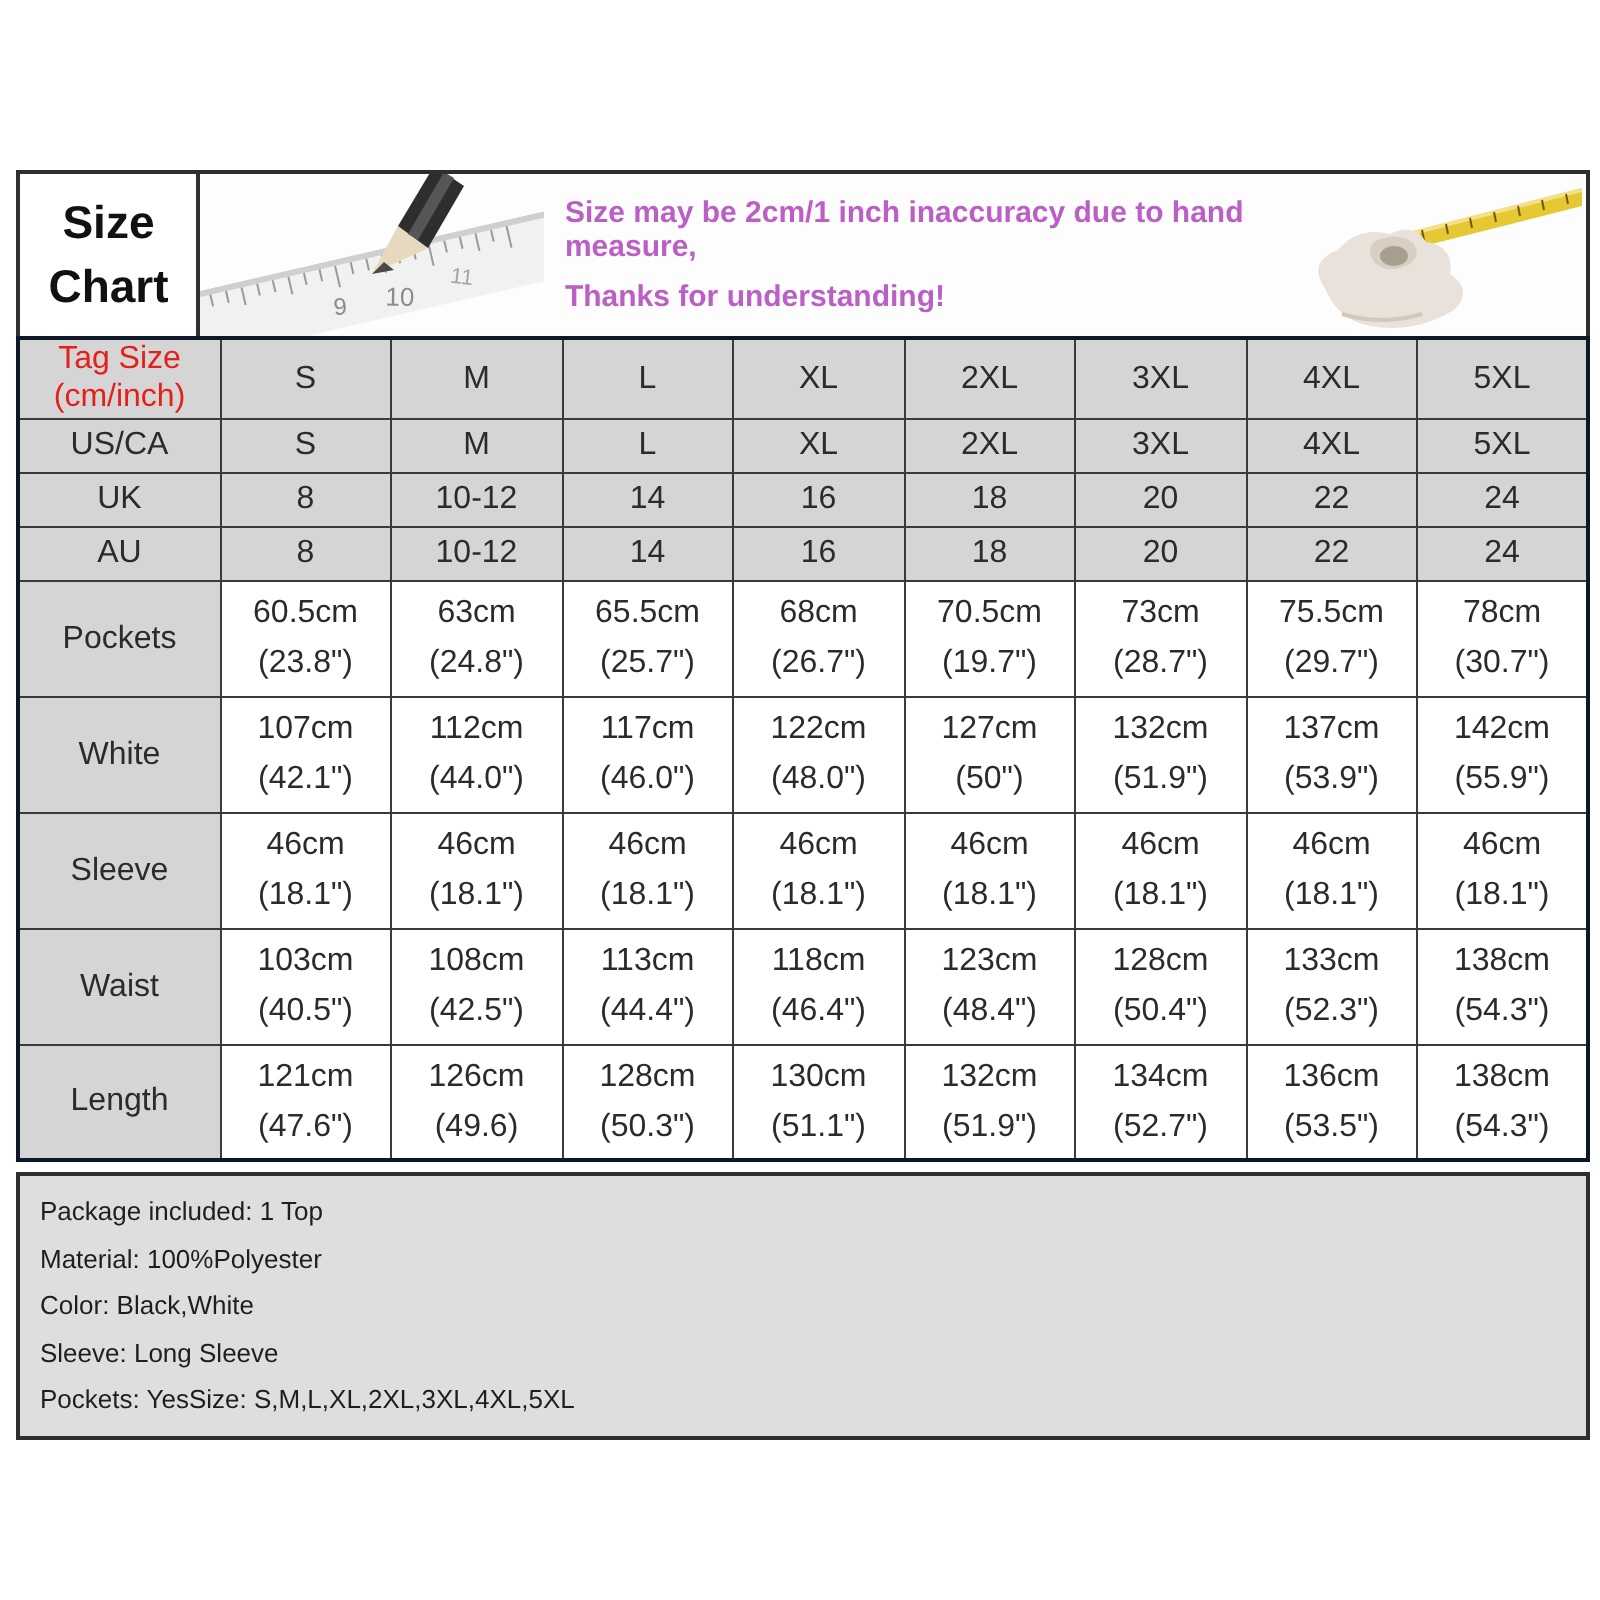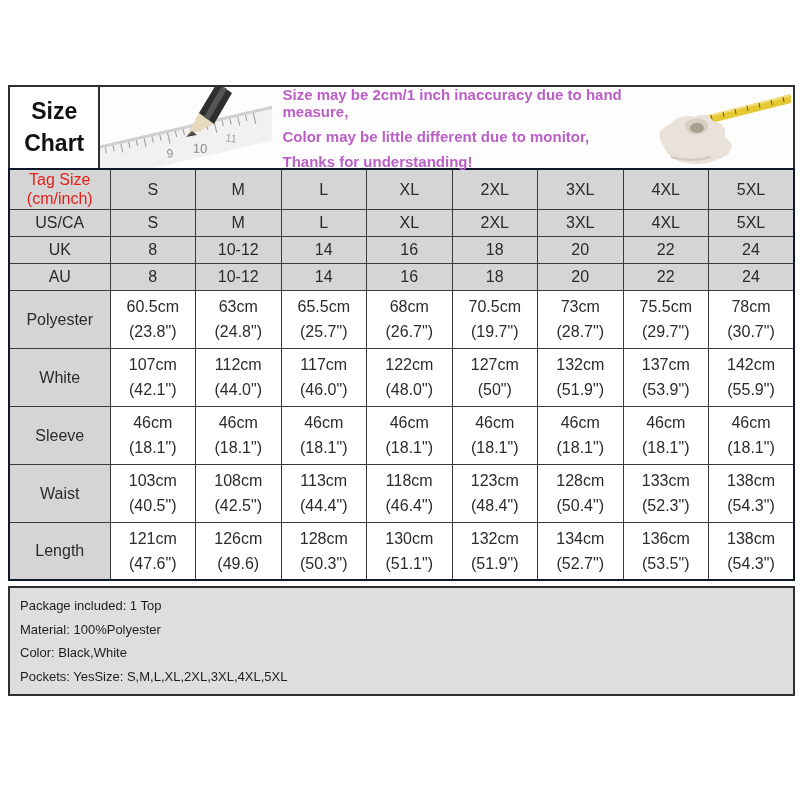--- a/index.html
+++ b/index.html
@@ -84,21 +84,20 @@
           <polygon points="86,50 99,26 114,37" fill="#e6d9bd"></polygon>
           <polygon points="86,50 92,44 97,48" fill="#4a4a4a"></polygon>
           <polygon points="99,26 114,37 132,6 117,-4" fill="#2e2e2e"></polygon>
           <polygon points="104,30 109,33 127,2 122,-1" fill="#565656"></polygon>
         </g>
       </svg>
     </div>
 
     <div class="notes">
       <div class="note-line">Size may be 2cm/1 inch inaccuracy due to hand measure,</div>
-      <div class="note-line">Color may be little different due to monitor,</div>
       <div class="note-line">Thanks for understanding!</div>
     </div>
 
     <div class="art" style="width:152px">
       <svg width="152" height="81" viewBox="0 0 152 81">
 
         <polygon points="52,32 150,7 150,16 55,40" fill="#e6c832"></polygon>
         <polygon points="52,32 150,7 150,9 52,34" fill="#f5e08a"></polygon>
         <g stroke="#6b5a10" stroke-width="1">
           <line x1="70" y1="28" x2="71" y2="33"></line>
@@ -175,21 +174,21 @@
       <td>10-12</td>
       <td>14</td>
       <td>16</td>
       <td>18</td>
       <td>20</td>
       <td>22</td>
       <td>24</td>
     </tr>
 
     <tr class="r-meas">
-      <th class="label">Polyester</th>
+      <th class="label">Pockets</th>
       <td>60.5cm
 (23.8")</td>
       <td>63cm
 (24.8")</td>
       <td>65.5cm
 (25.7")</td>
       <td>68cm
 (26.7")</td>
       <td>70.5cm
 (19.7")</td>
@@ -280,16 +279,17 @@
       <td>138cm
 (54.3")</td>
     </tr>
   </tbody>
     </table>
 
   <div class="footer-box">
     <div class="footer-line">Package included: 1 Top</div>
     <div class="footer-line">Material: 100%Polyester</div>
     <div class="footer-line">Color: Black,White</div>
+    <div class="footer-line">Sleeve: Long Sleeve</div>
     <div class="footer-line">Pockets: YesSize: S,M,L,XL,2XL,3XL,4XL,5XL</div>
   </div>
 
 </div>
 
 </body></html>

